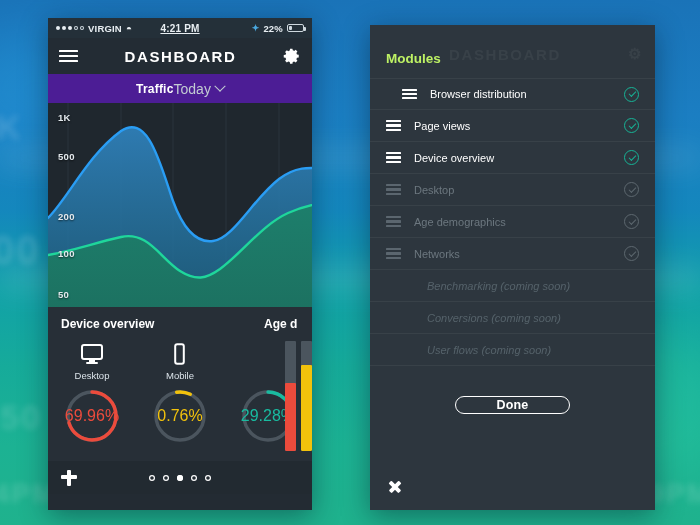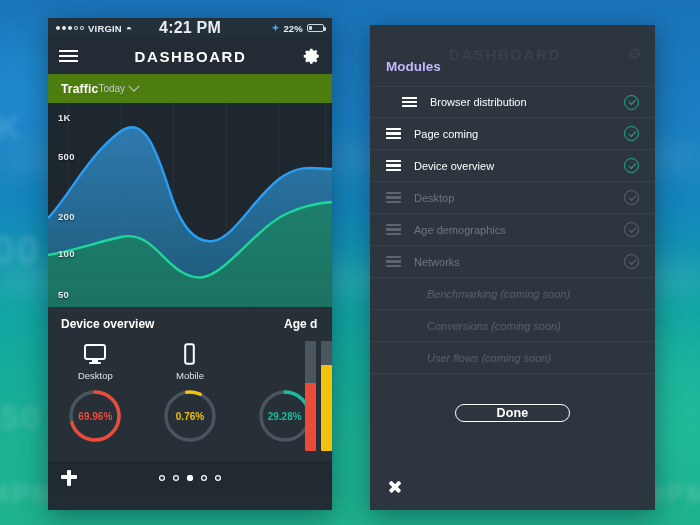--- a/index.html
+++ b/index.html
@@ -39,33 +39,33 @@
     user-select:none;
   }
 
   
   .phone {
     position:absolute;
     background:#2b343c;
     overflow:hidden;
     box-shadow:0 6px 26px rgba(0,20,35,.42);
   }
-  #phone-left  { left:48px;  top:18px; width:284px; height:492px; background:#232b33; }
+  #phone-left  { left:48px;  top:18px; width:264px; height:492px; background:#232b33; }
   #phone-right { left:370px; top:25px; width:285px; height:485px; background:#2d363e; }
 
   
   .statusbar {
     height:20px; background:#243039;
     display:flex; align-items:center;
     padding:0 8px; color:#e8eef2; font-size:9.5px; font-weight:bold;
     letter-spacing:.2px;
   }
   .sb-left, .sb-right { display:flex; align-items:center; gap:4px; flex:1; }
   .sb-right { justify-content:flex-end; }
-  .sb-center { font-size:16px; }
+  .sb-center { font-size:10px;text-decoration:underline; }
   .dots { display:flex; gap:2px; align-items:center; }
   .dots i { width:4px;height:4px;border-radius:50%;background:#e8eef2;display:block; }
   .dots i.hollow { background:transparent; box-shadow:inset 0 0 0 1px #cfd9df; }
   .wifi { font-size:10px; }
   .batt {
     width:17px;height:8px;border:1px solid #cfd9df;border-radius:2px;
     position:relative; display:inline-block;
   }
   .batt:after{content:"";position:absolute;right:-3px;top:2px;width:2px;height:4px;background:#cfd9df;border-radius:0 1px 1px 0;}
   .batt span{position:absolute;left:1px;top:1px;bottom:1px;width:22%;background:#cfd9df;border-radius:1px;}
@@ -76,26 +76,26 @@
     display:flex; align-items:center; justify-content:space-between;
     padding:0 11px;
   }
   .hamburger { display:flex;flex-direction:column;gap:2.5px;cursor:pointer; }
   .hamburger i { display:block;width:19px;height:2.6px;background:#fff;border-radius:.5px; }
   .nav-title { color:#fff;font-size:15px;font-weight:bold;letter-spacing:1.6px; }
   .gear { width:18px;height:18px;position:relative; }
 
   
   .traffic-head {
-    height:29px; background:#4d7c0f;
-    display:flex;align-items:center;justify-content:flex-start;
+    height:29px; background:#4c1d95;
+    display:flex;align-items:center;justify-content:center;
     padding:0 13px;
   }
   .traffic-title { color:#fff;font-size:12px;font-weight:bold;letter-spacing:.2px; }
-  .today { color:#c2cbd2;font-size:10px;display:flex;align-items:center;gap:5px; }
+  .today { color:#c2cbd2;font-size:14px;display:flex;align-items:center;gap:5px; }
   .chev { width:8px;height:8px;border-right:1.7px solid #c2cbd2;border-bottom:1.7px solid #c2cbd2;transform:rotate(45deg) translate(-2px,-2px); }
 
   
   .chart-wrap { position:relative; height:204px; background:#1f272e; overflow:hidden; }
   .chart-wrap svg { display:block; }
   .ylab {
     position:absolute; left:10px; color:#e4eaee; font-size:9.5px; font-weight:bold;
     letter-spacing:.3px; text-shadow:0 1px 2px rgba(0,0,0,.6);
   }
   .xaxis {
@@ -119,21 +119,21 @@
   }
   .dev-grid { display:flex; padding:10px 0 0 0; }
   .dev-col { width:33.33%; display:flex;flex-direction:column;align-items:center;gap:5px; }
   .dev-icon { height:24px;display:flex;align-items:flex-end; }
   .dev-name { color:#dbe3e9;font-size:9.5px; }
   .donuts { display:flex; margin-top:7px; }
   .donut-col { width:33.33%; display:flex;justify-content:center; }
   .donut { position:relative;width:56px;height:56px; }
   .donut .val {
     position:absolute;inset:0;display:flex;align-items:center;justify-content:center;
-    font-size:10px;font-weight:bold;
+    font-size:16px;font-weight:normal;
   }
   .agebars { position:absolute; right:0; top:34px; display:flex; gap:5px; }
   .agebar { width:11px; height:110px; background:#4b555e; border-radius:1px; position:relative; overflow:hidden; }
   .agebar span { position:absolute;left:0;right:0;bottom:0;display:block;border-radius:1px; }
 
   
   .foot {
     height:33px;background:#222a31;position:relative;
     display:flex;align-items:center;
   }
@@ -151,21 +151,21 @@
   .pagedots i.on { background:#fff; }
 
   
   .ghost {
     position:absolute;left:0;right:0;top:0;height:58px;
     display:flex;align-items:center;justify-content:space-between;padding:0 12px;
     color:rgba(255,255,255,.055); font-size:15px;font-weight:bold;letter-spacing:1.6px;
     pointer-events:none;
   }
   .mod-head { padding:26px 16px 12px 16px; }
-  .mod-title { color:#c4b5fd;font-size:13.5px;font-weight:bold;position:relative;z-index:2;margin-top:8px; }
+  .mod-title { color:#bef264;font-size:13.5px;font-weight:bold;position:relative;z-index:2; }
   .mod-list { }
   .mod-row {
     height:32px;display:flex;align-items:center;padding:0 16px;gap:13px;
     border-bottom:1px solid rgba(255,255,255,.055);
     position:relative;
   }
   .mod-row:first-child { border-top:1px solid rgba(255,255,255,.055);padding-left:32px; }
   .grip { display:flex;flex-direction:column;gap:2.3px;flex:0 0 auto; }
   .grip i { display:block;width:15px;height:2.1px;border-radius:.5px;background:#fff; }
   .mod-label { flex:1;color:#fff;font-size:11px; }
@@ -398,21 +398,21 @@
       <span class="mod-label">Browser distribution</span>
       <span class="check"></span>
     </div>
 
     <div class="mod-row">
       <span class="grip">
           <i></i>
           <i></i>
           <i></i>
         </span>
-      <span class="mod-label">Page coming</span>
+      <span class="mod-label">Page views</span>
       <span class="check"></span>
     </div>
 
     <div class="mod-row">
       <span class="grip">
           <i></i>
           <i></i>
           <i></i>
         </span>
       <span class="mod-label">Device overview</span>

